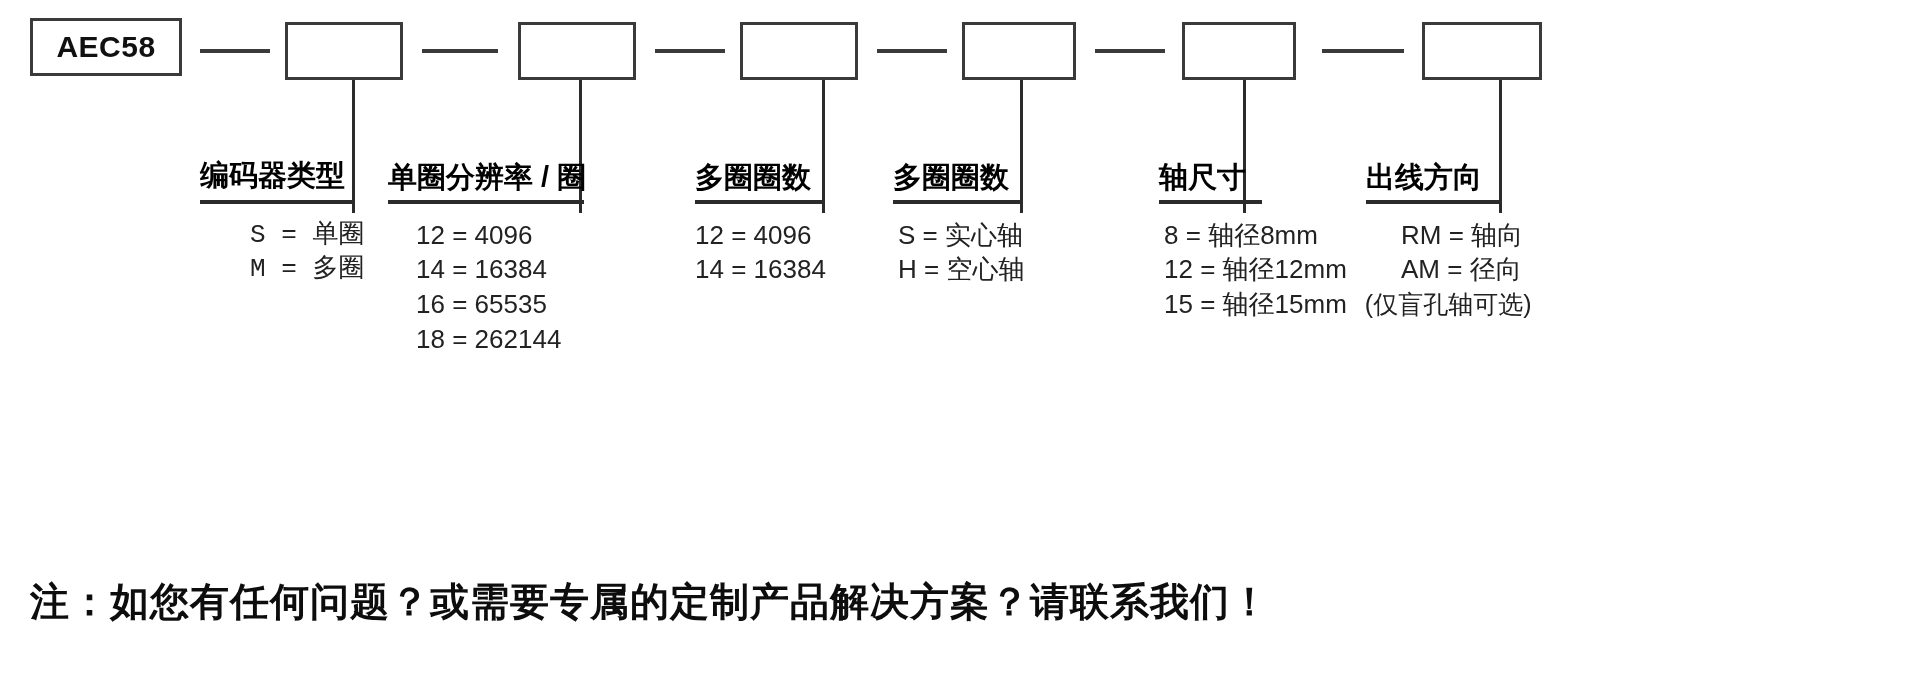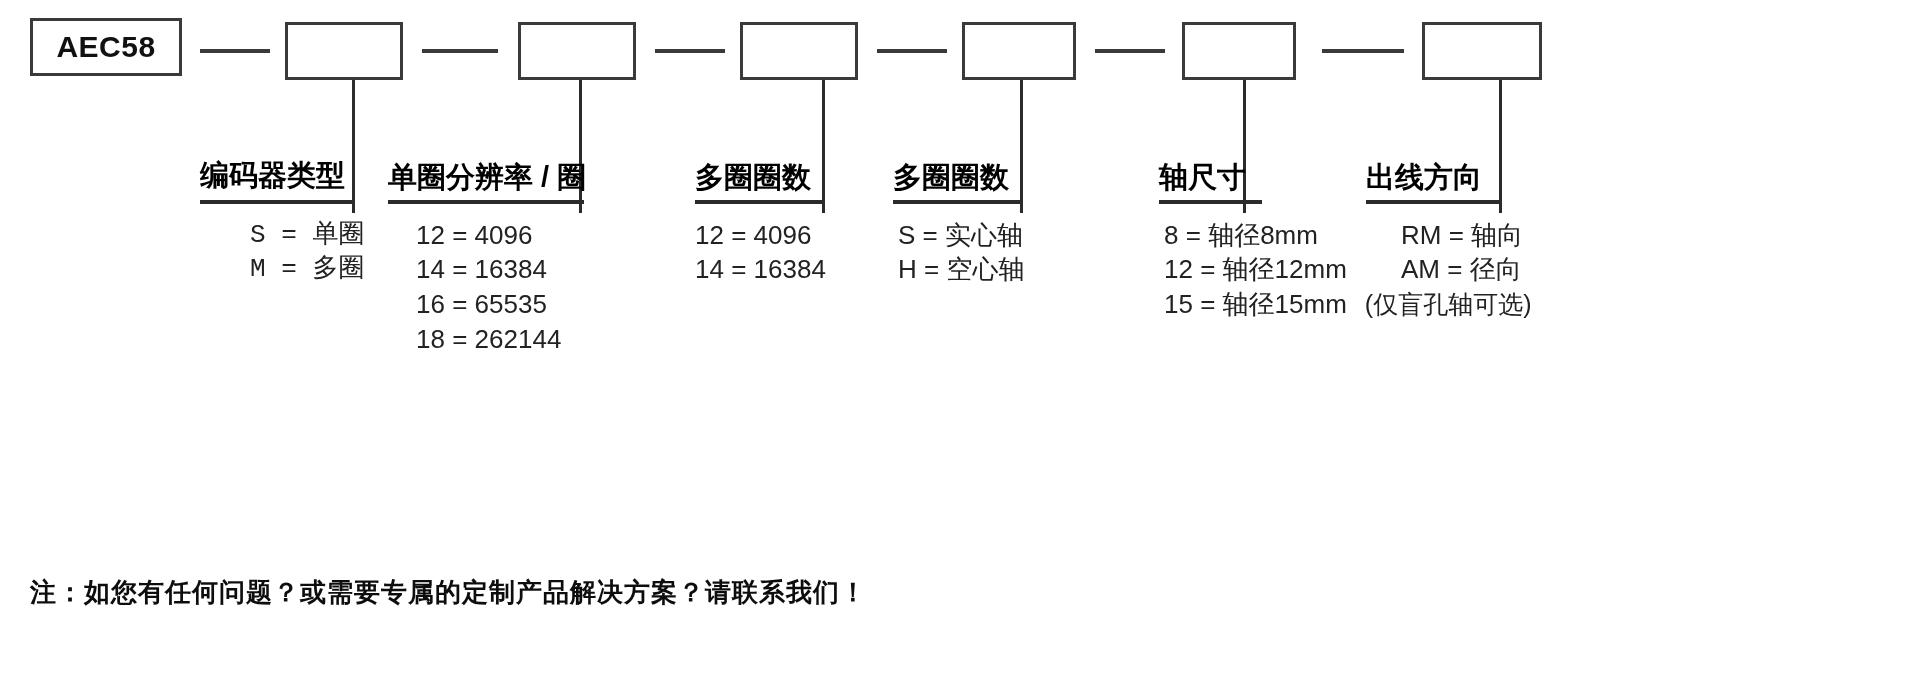--- a/index.html
+++ b/index.html
@@ -79,21 +79,21 @@
     font-size: 25px;
     color: #222222;
     margin-left: 18px;
   }
   .align-right .val-row { text-align: center; }
 
   
   .footnote {
     position: absolute;
     font-family: "Liberation Serif", "DejaVu Serif", serif;
-    font-size: 26px;
+    font-size: 39px;
     font-weight: bold;
     color: #0d0d0d;
     white-space: nowrap;
     letter-spacing: 1px;
   }
 </style>
 </head>
 <body>
 
 <div id="page">

